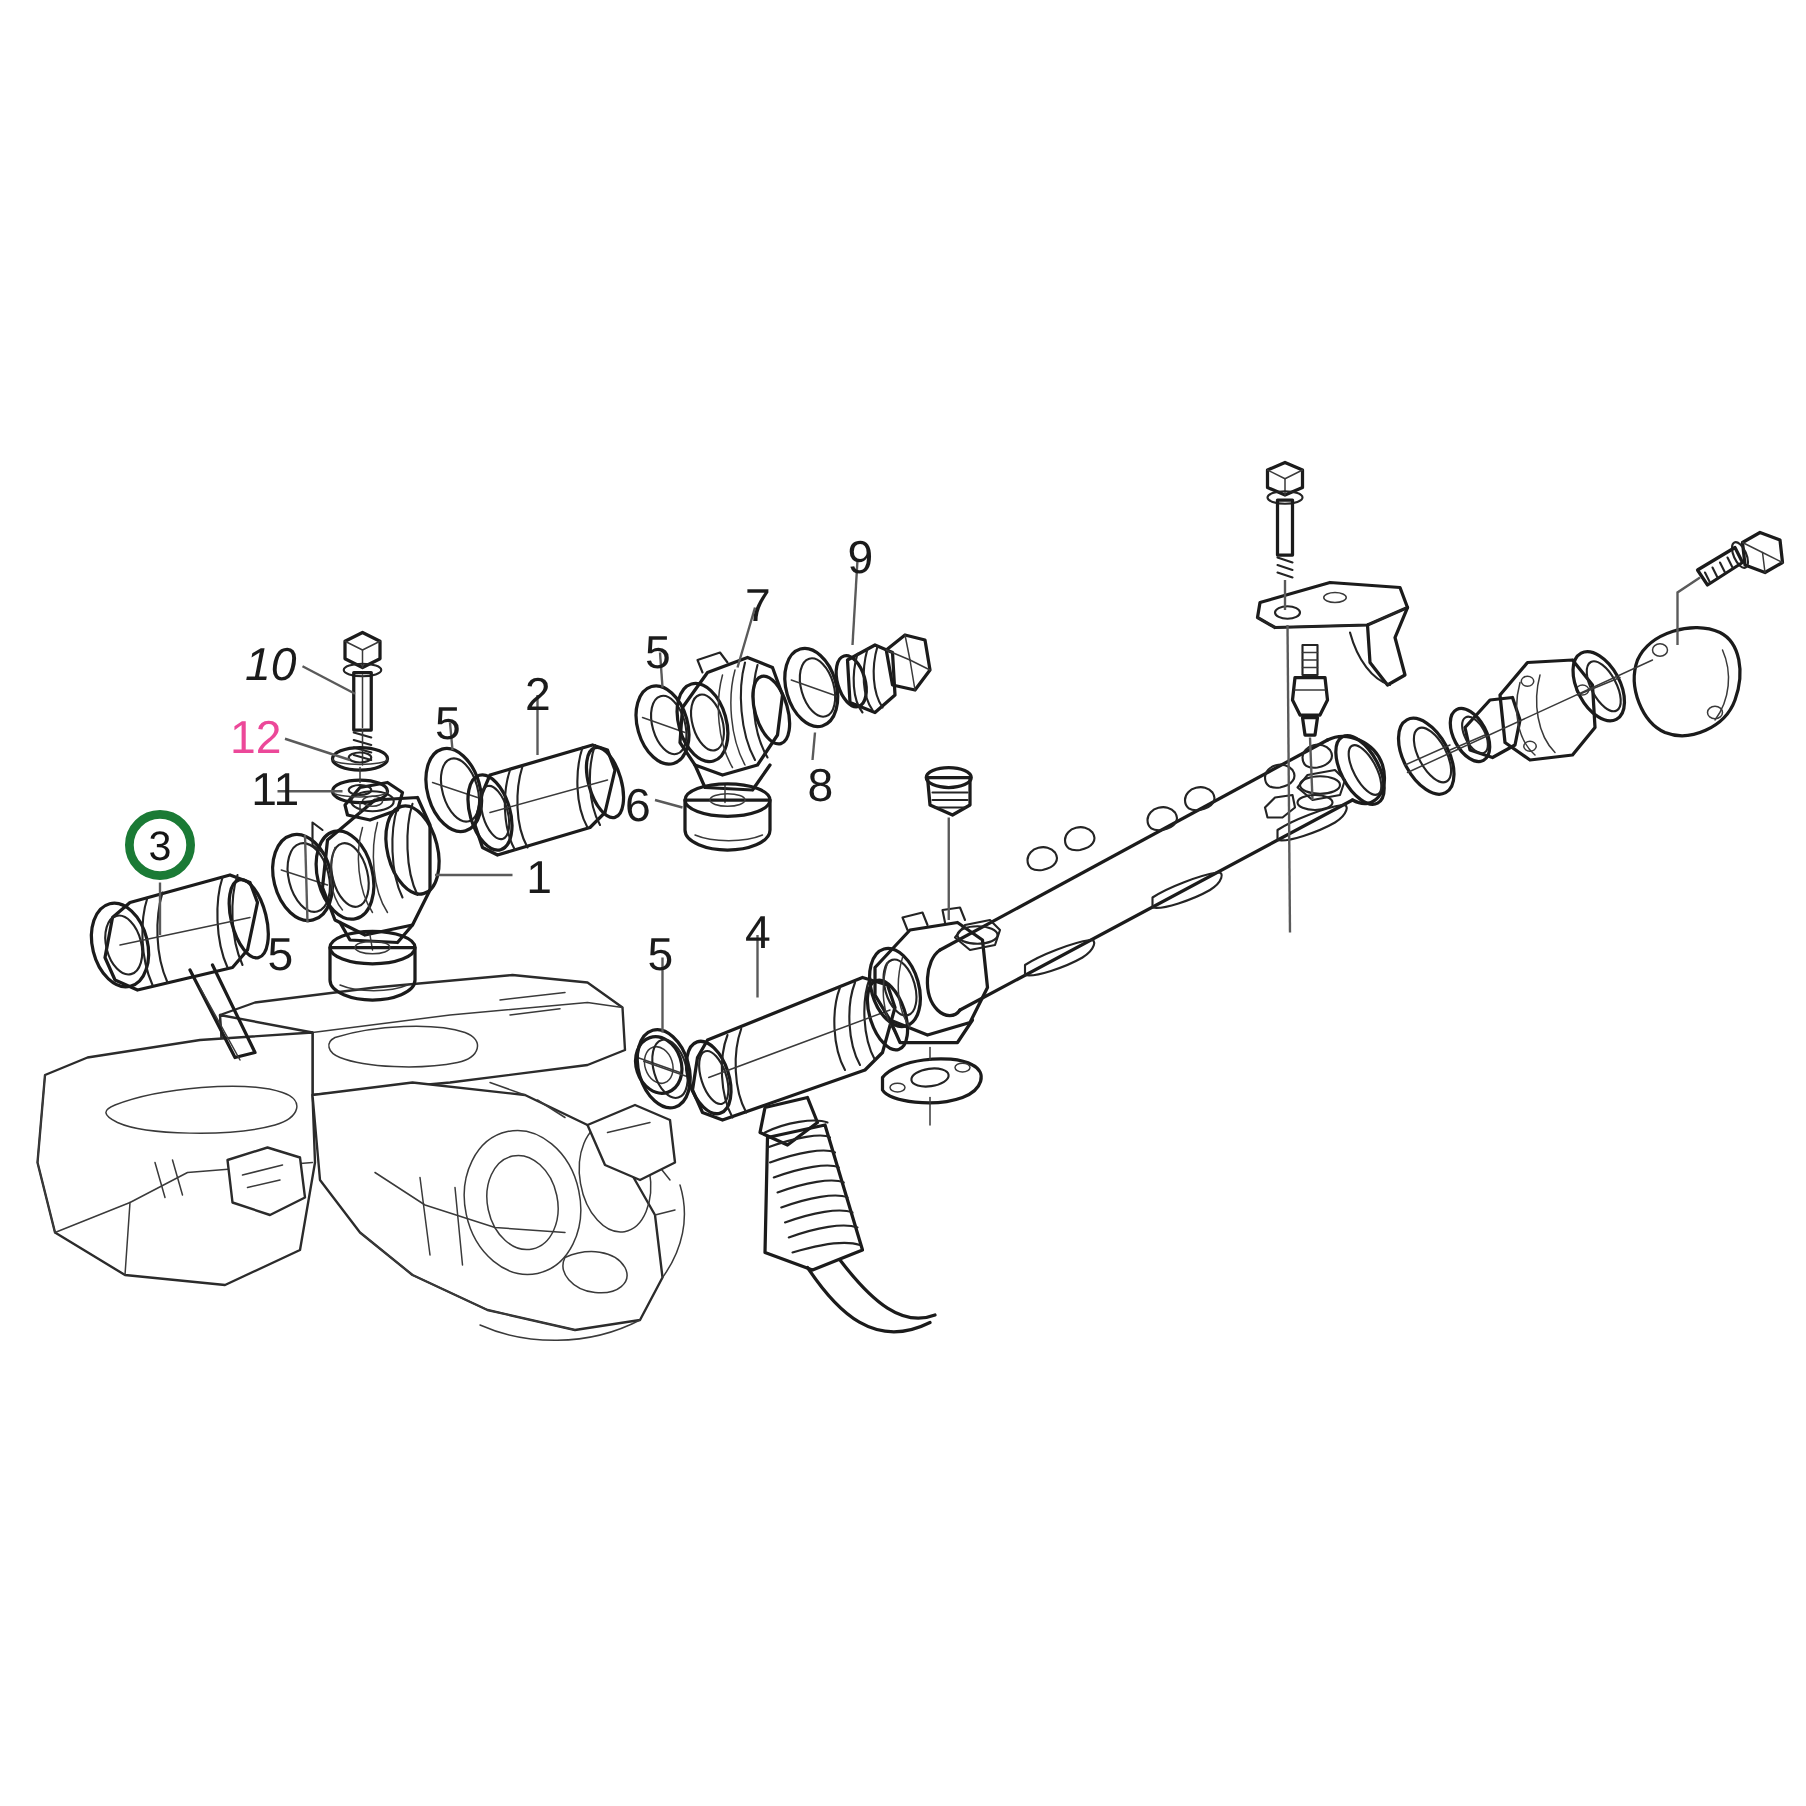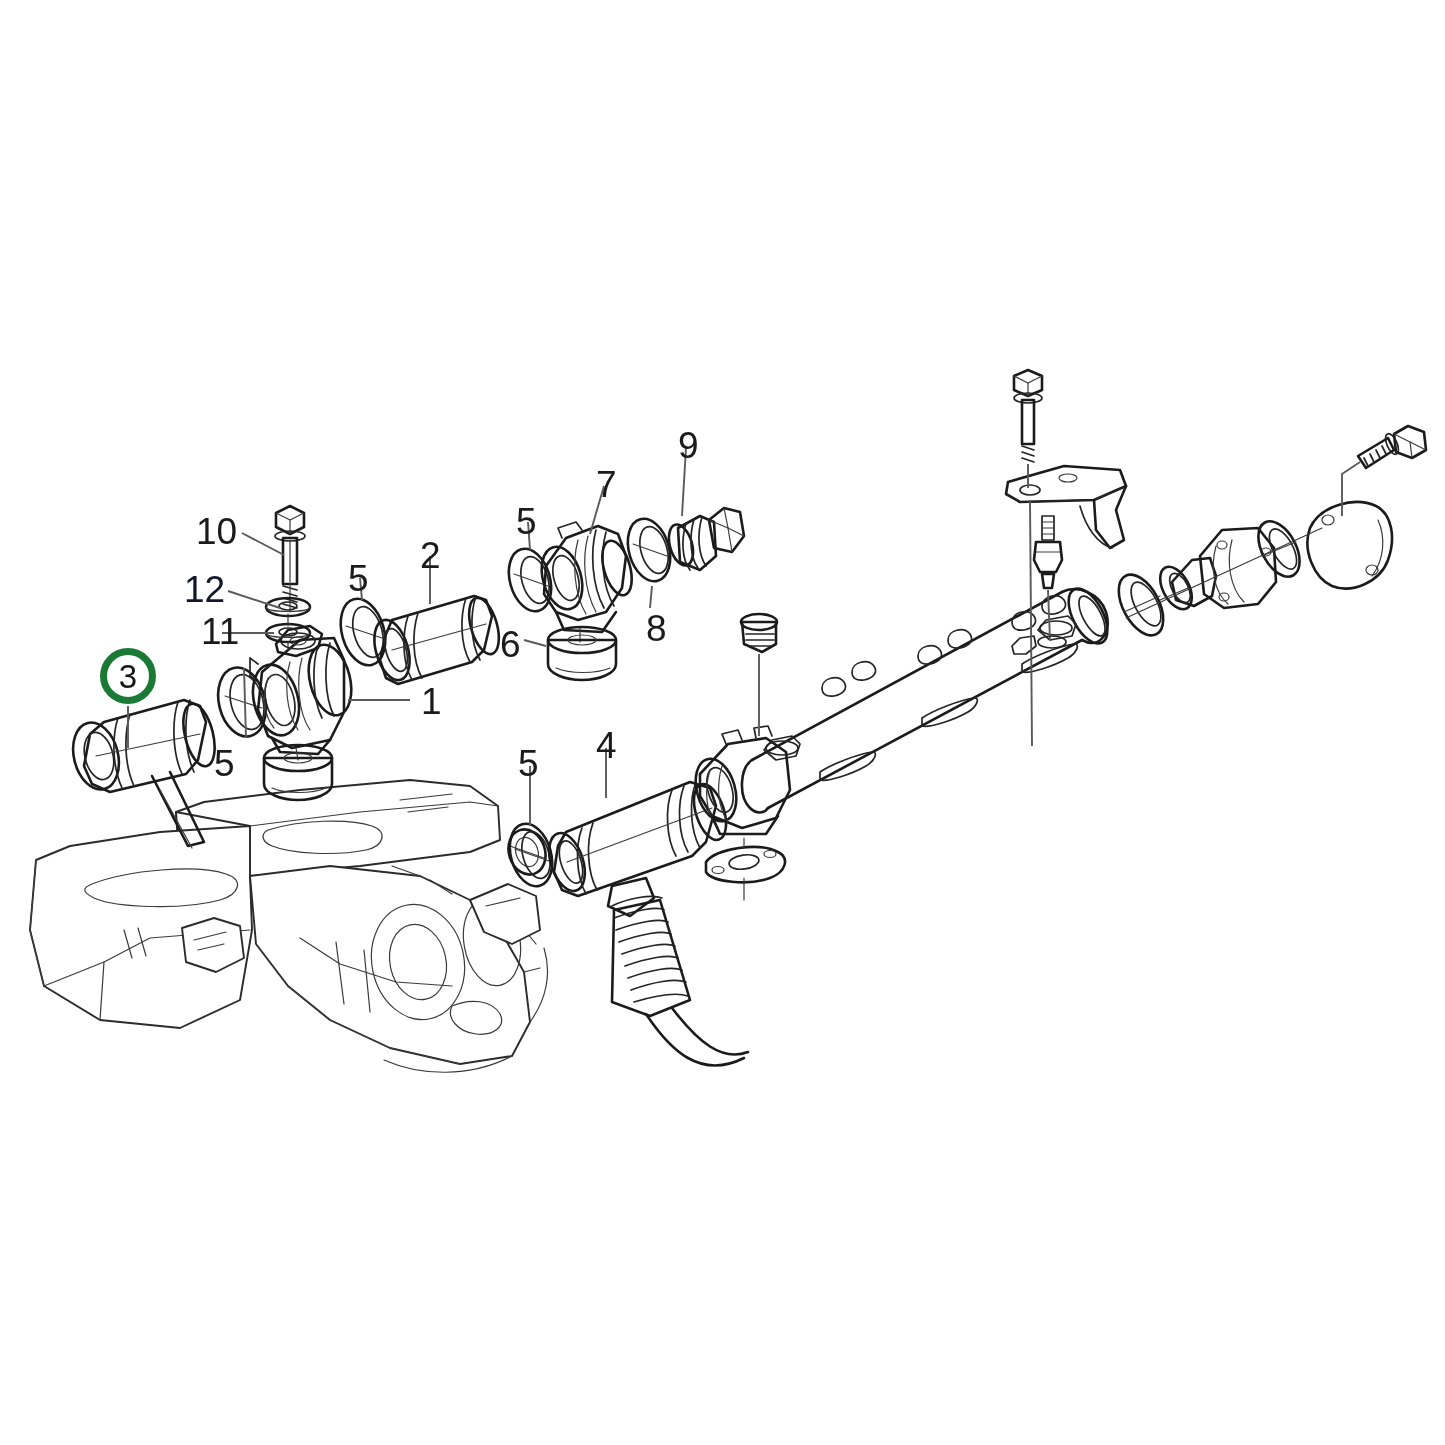--- a/index.html
+++ b/index.html
@@ -67,21 +67,21 @@
     font-family: "Liberation Sans", sans-serif;
     font-size: 37px;
     font-weight: 400;
     color: #1b1b1b;
     line-height: 1;
     letter-spacing: 0px;
     user-select: none;
     white-space: nowrap;
   }
   .callout-num.dim {
-    color: #0f172a;
+    color: #ec4899;
   }
   
   .badge-3 {
     position: absolute;
     width: 56px;
     height: 56px;
     border-radius: 50%;
     background: #ffffff;
     border: 7px solid #1a7a35;
     box-sizing: border-box;
@@ -546,21 +546,21 @@
       <path class="leader" d="M348 700 L410 700"></path>
       <path class="leader" d="M246 738 L244 668"></path>
       <path class="leader" d="M530 766 L530 826"></path>
       <path class="leader" d="M606 748 L606 798"></path>
 
       <path class="leader" d="M128 706 L128 748"></path>
     </g>
 
   </svg>
 
-  <div class="callout-num" style="left:196px; top:513px;">10</div>
+  <div class="callout-num" style="left:196px; top:513px;font-style:italic;">10</div>
   <div class="callout-num dim" style="left:184px; top:571px;">12</div>
   <div class="callout-num" style="left:180px; top:613px;margin-left:21px;">11</div>
   <div class="callout-num" style="left:348px; top:560px;">5</div>
   <div class="callout-num" style="left:420px; top:537px;">2</div>
   <div class="callout-num" style="left:516px; top:503px;">5</div>
   <div class="callout-num" style="left:596px; top:466px;">7</div>
   <div class="callout-num" style="left:678px; top:427px;">9</div>
   <div class="callout-num" style="left:646px; top:610px;">8</div>
   <div class="callout-num" style="left:500px; top:626px;">6</div>
   <div class="callout-num" style="left:421px; top:683px;">1</div>

